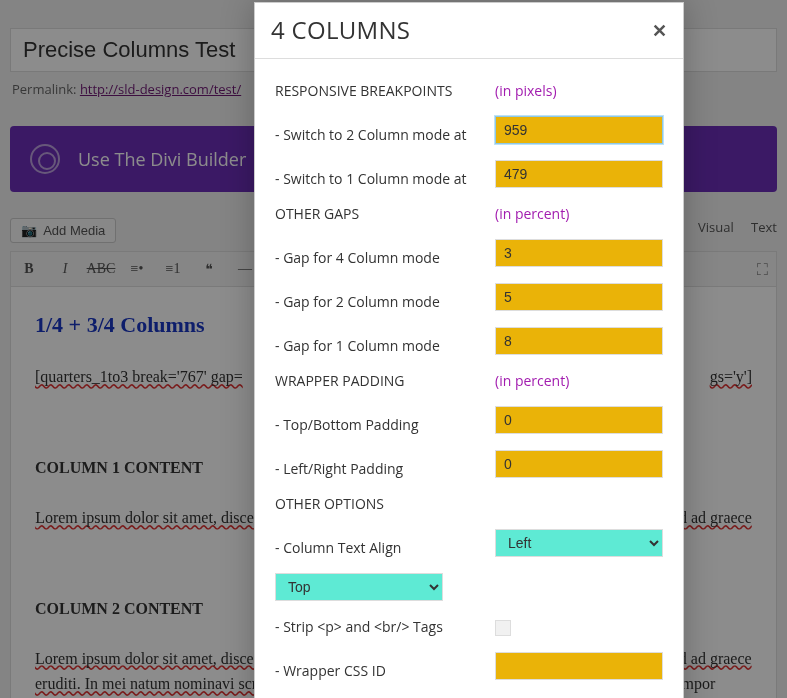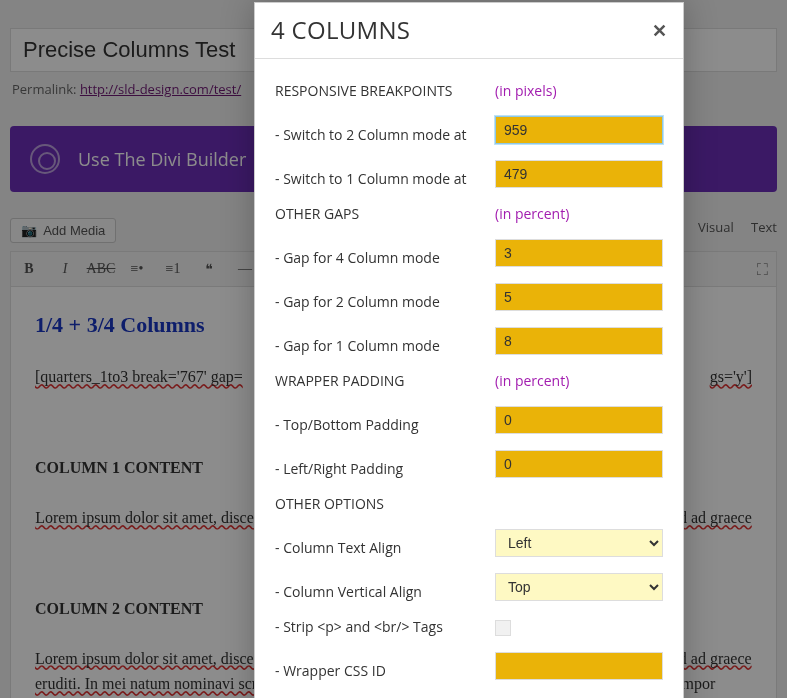--- a/index.html
+++ b/index.html
@@ -160,21 +160,21 @@
   .field-row input[type=text], .field-row select {
     width: 168px;
     height: 28px;
     border: 1px solid #ddd;
     padding: 2px 8px;
     font-size: 14px;
     color:#333;
     background:#eab308;
   }
   .focused { border: 1px solid #8ec8e8 !important; outline: 1px solid #bde2f5; }
-  .field-row select { background:#fef9c3; }
+  .field-row select { background:#5eead4; }
   .chk { width: 16px; height:16px; background:#f1f1f1; border:1px solid #ddd; }
   .modal-foot {
     border-top: 1px solid #ddd;
     padding: 12px 16px;
     display:flex;
     justify-content:flex-end;
     gap: 10px;
   }
 </style>
 </head>
@@ -287,21 +287,20 @@
     </div>
 
     <div class="sect-row">
       <span class="lab">OTHER OPTIONS</span>
     </div>
     <div class="field-row">
       <span class="lab">- Column Text Align</span>
       <select><option>Left</option></select>
     </div>
     <div class="field-row">
-      <span class="lab">- Column Vertical Align</span>
       <select><option>Top</option></select>
     </div>
     <div class="field-row">
       <span class="lab">- Strip &lt;p&gt; and &lt;br/&gt; Tags</span>
       <span class="chk"></span>
     </div>
     <div class="field-row">
       <span class="lab">- Wrapper CSS ID</span>
       <input type="text" value="" style="">
     </div>

